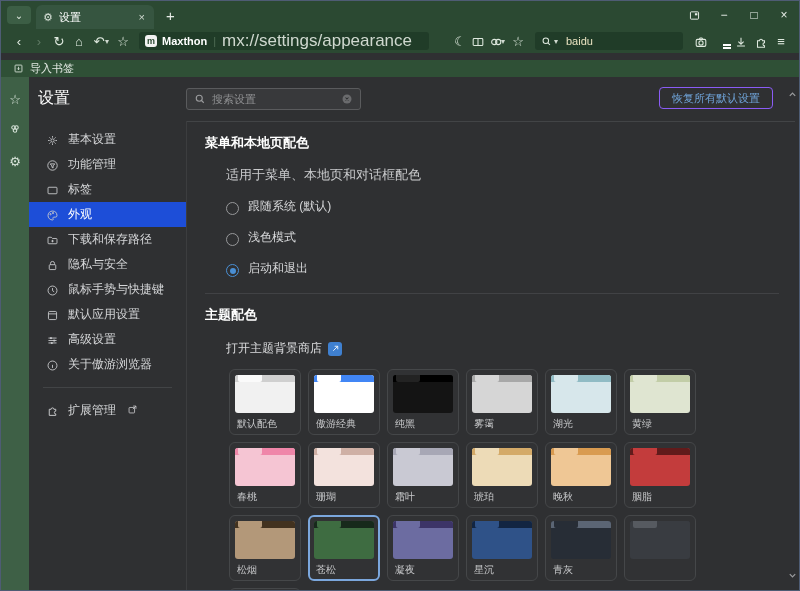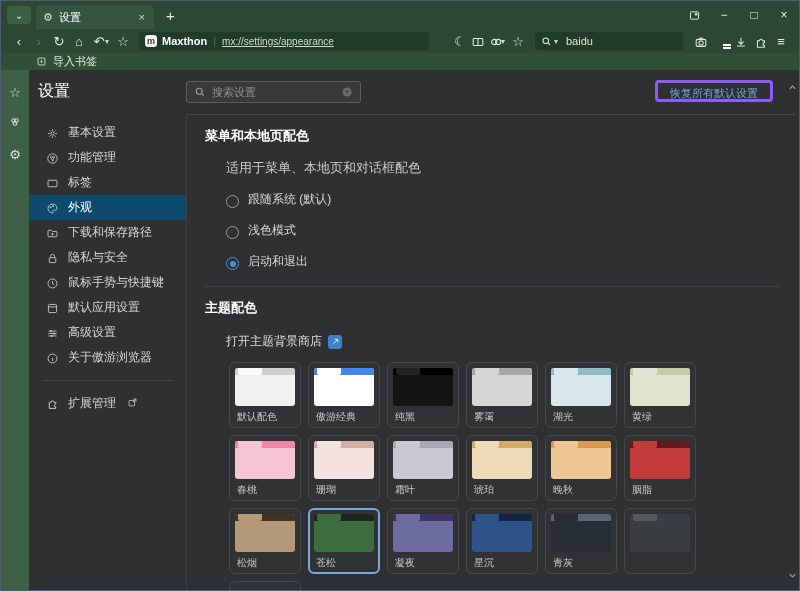--- a/index.html
+++ b/index.html
@@ -22,59 +22,59 @@
 
   
   .navbar { height:24px; background:#2b4932; display:flex; align-items:center; padding:0 8px; flex:none; }
   .nico { color:#dfe9df; font-size:13px; width:20px; text-align:center; flex:none; }
   .nico.dim { color:#5f7a64; }
   .caret { color:#cfd8cf; font-size:8px; margin-left:-4px; width:8px; }
   .addr { width:290px; height:18px; background:#203c28; border-radius:3px; margin-left:6px; display:flex; align-items:center; padding:0 6px; flex:none; }
   .mlogo { width:12px; height:12px; background:#f2f2f2; border-radius:3px; color:#2b4932; font-weight:bold; font-size:9px; line-height:12px; text-align:center; flex:none; }
   .brand { color:#fff; font-size:11px; font-weight:bold; margin-left:5px; }
   .sep { color:#4f6c55; margin:0 6px; font-size:11px; }
-  .url { color:#cfd8cf; font-size:10px; white-space:nowrap;text-decoration:underline; }
+  .url { color:#cfd8cf; font-size:17px; white-space:nowrap; }
   .rcluster { display:flex; align-items:center; margin-left:22px; }
   .rcluster .nico { width:18px; }
   .sbox { width:148px; height:18px; background:#203c28; border-radius:3px; display:flex; align-items:center; padding:0 6px; margin:0 8px; flex:none; }
   .sbox svg { flex:none; }
   .sbox .se { color:#e8e2c0; font-size:11px; margin-left:4px; }
   .notes { width:13px; height:13px; background:#e9a23b; border-radius:2px; position:relative; }
   .notes::after { content:""; position:absolute; left:2px; top:3px; width:8px; height:1.5px; background:#fff; box-shadow:0 3px 0 #fff; }
   .dl { position:relative; }
   svg.ic { width:14px; height:14px; stroke:#dfe9df; fill:none; stroke-width:1.2; vertical-align:middle; }
 
   
-  .bookmarks { height:17px; background:#2f5036; display:flex; align-items:center; padding-left:35px; flex:none; }
+  .bookmarks { height:17px; background:#2f5036; display:flex; align-items:center; padding-left:12px; flex:none;margin-top:7px; }
   .bookmarks svg { width:11px; height:11px; stroke:#dfe9df; fill:none; stroke-width:1.2; margin-right:6px; }
   .bookmarks .bl { color:#e4eae4; font-size:11px; }
 
   
   .app { flex:1; display:flex; min-height:0; }
   .rail { width:28px; background:#3e6046; display:flex; flex-direction:column; align-items:center; padding-top:16px; gap:15px; flex:none; }
   .rail svg { width:14px; height:14px; stroke:#d8e4da; fill:none; stroke-width:1.2; }
   .rail .st { color:#d8e4da; font-size:13px; line-height:14px; }
 
   .settings { flex:1; position:relative; background:#2f3032; min-width:0; }
   .hairline-h { position:absolute; left:157px; right:4px; top:44px; height:1px; background:#424446; }
   .hairline-v { position:absolute; left:157px; top:0; bottom:0; width:1px; background:#3c3d3f; }
   .ptitle { position:absolute; left:9px; top:11px; font-size:16px; color:#fff; }
   .psearch { position:absolute; left:157px; top:11px; width:175px; height:22px; background:#38393b; border:1px solid #5a5b5d; border-radius:3px; display:flex; align-items:center; padding:0 7px; }
   .psearch .ph { color:#8f9092; font-size:11px; margin-left:6px; flex:1; }
-  .restore { position:absolute; right:26px; top:10px; height:22px; padding:0 12px; background:transparent; border:3px solid #8b5cf6; border-radius:4px; color:#6fa3d8; font-size:11px; line-height:20px; }
+  .restore { position:absolute; right:26px; top:10px; height:22px; padding:0 12px; background:transparent; border:1px solid #8b5cf6; border-radius:4px; color:#6fa3d8; font-size:11px; line-height:20px; }
   .toast { position:absolute; left:335px; top:27px; background:#000; color:#fff; font-size:11px; padding:7px 15px; border-radius:2px; box-shadow:0 3px 8px rgba(0,0,0,.55); z-index:40; }
   .scroll-up { position:absolute; right:2px; top:8px; }
   .scroll-dn { position:absolute; right:2px; bottom:6px; }
   .scr svg { width:9px; height:9px; stroke:#9a9b9d; fill:none; stroke-width:1.4; }
 
   .cols { position:absolute; left:0; right:0; top:44px; bottom:0; display:flex; }
   .snav { width:157px; flex:none; padding-top:6px; }
   .snav-item { height:25px; display:flex; align-items:center; padding-left:17px; gap:9px; color:#d5d6d8; font-size:12px; white-space:nowrap; }
   .snav-item svg { width:13px; height:13px; stroke:#c9cacc; fill:none; stroke-width:1.2; flex:none; }
-  .snav-item.active { background:#0c4a6e; color:#fff; }
+  .snav-item.active { background:#1d4ed8; color:#fff; }
   .snav-div { height:1px; background:#424446; margin:10px 14px; }
   .ext-open { margin-left:2px; }
   .ext-open svg { width:11px; height:11px; }
 
   .content { flex:1; padding:13px 20px 0 19px; min-width:0; overflow:hidden; }
   .h3 { font-size:13px; font-weight:bold; color:#fff; }
   .desc { margin:14px 0 0 21px; font-size:13px; color:#c9cacc; }
   .radio-row { margin:14px 0 0 21px; display:flex; align-items:flex-end; gap:9px; }
   .rdot { width:13px; height:13px; border:1.5px solid #97989a; border-radius:50%; flex:none; position:relative; }
   .radio-row.sel .rdot { border-color:#4a8fd4; }

